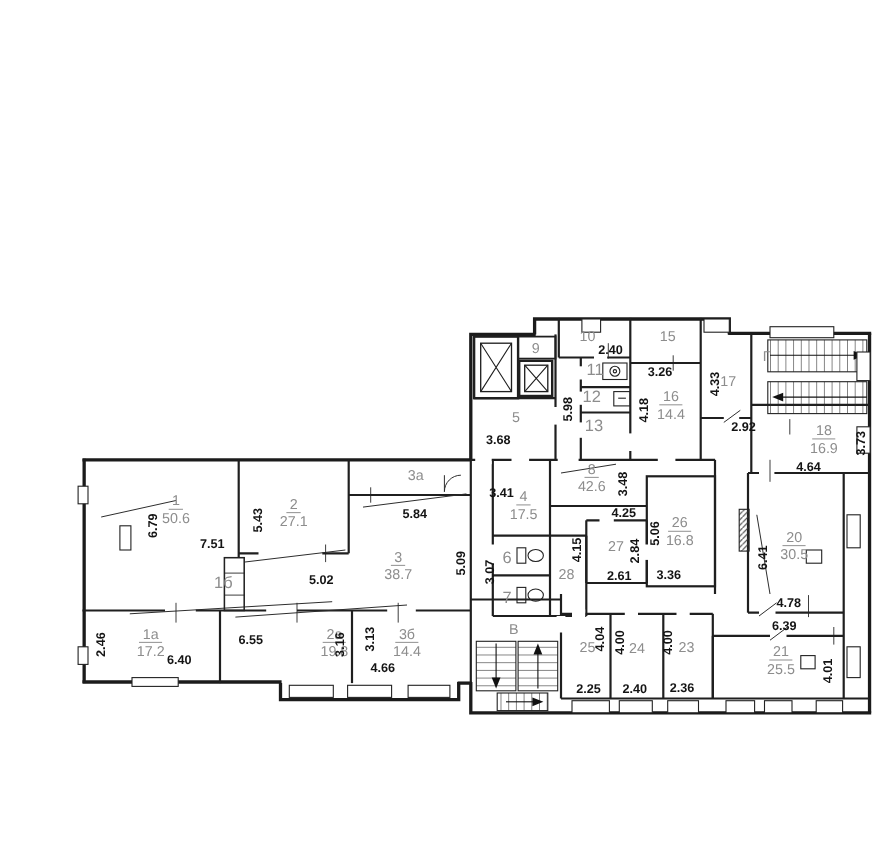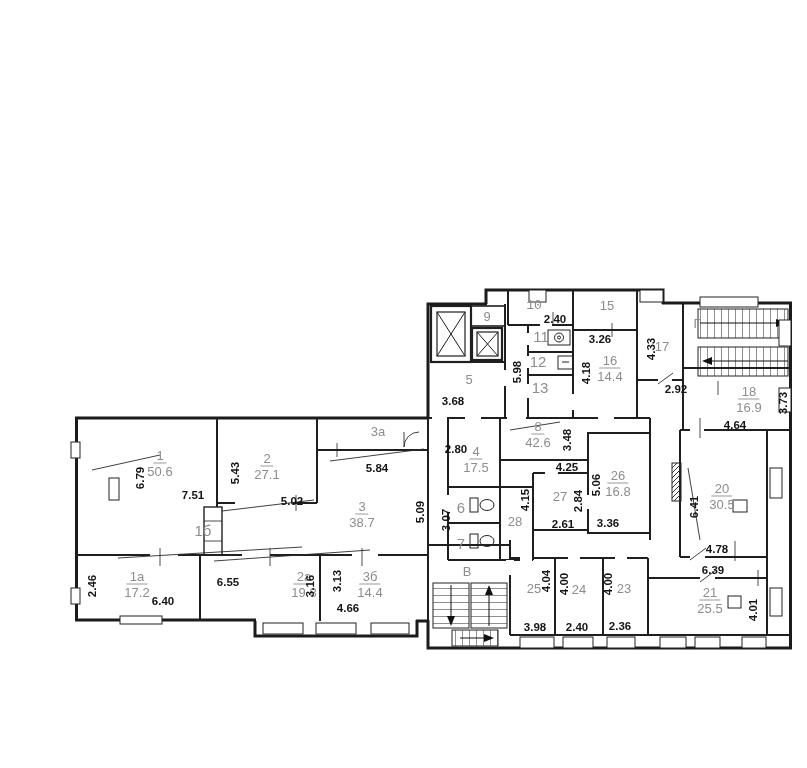--- a/index.html
+++ b/index.html
@@ -248,72 +248,72 @@
       <div class="room-label with-area" style="left: 137px; top: 584px;"><span class="num">1а</span><span class="area">17.2</span></div>
       <div class="room-label with-area" style="left: 260px; top: 584px; margin-left: 44px;"><span class="num">2а</span><span class="area">19.8</span></div>
       <div class="room-label with-area" style="left: 370px; top: 584px;"><span class="num">3б</span><span class="area">14.4</span></div>
       <div class="room-label small" style="left: 203px; top: 531px;"><span class="num">1б</span></div>
       <div class="room-label with-area" style="left: 476px; top: 459px;"><span class="num">4</span><span class="area">17.5</span></div>
       <div class="room-label" style="left: 469px; top: 380px;"><span class="num">5</span></div>
       <div class="room-label small" style="left: 461px; top: 508px;"><span class="num">6</span></div>
       <div class="room-label small" style="left: 461px; top: 544px;"><span class="num">7</span></div>
       <div class="room-label with-area" style="left: 538px; top: 434px;"><span class="num">8</span><span class="area">42.6</span></div>
       <div class="room-label" style="left: 487px; top: 317px;"><span class="num">9</span></div>
-      <div class="room-label" style="left: 534px; top: 306px; font-family: Liberation Mono, monospace;"><span class="num">10</span></div>
+      <div class="room-label" style="left: 534px; top: 306px;"><span class="num">10</span></div>
       <div class="room-label small" style="left: 541px; top: 337px;"><span class="num">11</span></div>
       <div class="room-label small" style="left: 538px; top: 362px;"><span class="num">12</span></div>
       <div class="room-label small" style="left: 540px; top: 388px;"><span class="num">13</span></div>
       <div class="room-label" style="left: 607px; top: 306px;"><span class="num">15</span></div>
       <div class="room-label with-area" style="left: 610px; top: 368px;"><span class="num">16</span><span class="area">14.4</span></div>
       <div class="room-label" style="left: 662px; top: 347px;"><span class="num">17</span></div>
       <div class="room-label with-area" style="left: 749px; top: 399px;"><span class="num">18</span><span class="area">16.9</span></div>
       <div class="room-label with-area" style="left: 722px; top: 496px;"><span class="num">20</span><span class="area">30.5</span></div>
       <div class="room-label with-area" style="left: 710px; top: 600px;"><span class="num">21</span><span class="area">25.5</span></div>
       <div class="room-label" style="left: 624px; top: 589px;"><span class="num">23</span></div>
       <div class="room-label" style="left: 579px; top: 590px;"><span class="num">24</span></div>
       <div class="room-label" style="left: 534px; top: 589px;"><span class="num">25</span></div>
       <div class="room-label with-area" style="left: 618px; top: 483px;"><span class="num">26</span><span class="area">16.8</span></div>
       <div class="room-label" style="left: 560px; top: 497px;"><span class="num">27</span></div>
       <div class="room-label" style="left: 515px; top: 522px;"><span class="num">28</span></div>
       <div class="room-label" style="left: 467px; top: 572px;"><span class="num">В</span></div>
       <div class="room-label" style="left: 697px; top: 324px;"><span class="num">Г</span></div>
       <div class="dim v" style="left: 140px; top: 478px;">6.79</div>
       <div class="dim" style="left: 193px; top: 495px;">7.51</div>
       <div class="dim v" style="left: 235px; top: 473px;">5.43</div>
-      <div class="dim" style="left: 277px; top: 501px; padding-left: 30px;">5.02</div>
+      <div class="dim" style="left: 277px; top: 528px; padding-left: 30px;">5.02</div>
       <div class="dim" style="left: 377px; top: 468px;">5.84</div>
       <div class="dim v" style="left: 420px; top: 512px;">5.09</div>
       <div class="dim v" style="left: 92px; top: 586px;">2.46</div>
       <div class="dim" style="left: 163px; top: 601px;">6.40</div>
       <div class="dim" style="left: 228px; top: 582px;">6.55</div>
       <div class="dim v" style="left: 310px; top: 586px;">3.16</div>
       <div class="dim v" style="left: 337px; top: 581px;">3.13</div>
       <div class="dim" style="left: 348px; top: 608px;">4.66</div>
       <div class="dim" style="left: 453px; top: 401px;">3.68</div>
       <div class="dim" style="left: 555px; top: 319px;">2.40</div>
       <div class="dim v" style="left: 517px; top: 372px;">5.98</div>
       <div class="dim" style="left: 600px; top: 339px;">3.26</div>
       <div class="dim v" style="left: 586px; top: 373px;">4.18</div>
       <div class="dim v" style="left: 651px; top: 349px;">4.33</div>
       <div class="dim" style="left: 676px; top: 389px;">2.92</div>
       <div class="dim v" style="left: 783px; top: 403px;">3.73</div>
       <div class="dim" style="left: 735px; top: 425px;">4.64</div>
-      <div class="dim" style="left: 456px; top: 449px;">2.80</div>
+      <div class="dim" style="left: 456px; top: 449px;">3.41</div>
       <div class="dim v" style="left: 567px; top: 440px;">3.48</div>
       <div class="dim" style="left: 567px; top: 467px;">4.25</div>
       <div class="dim v" style="left: 578px; top: 501px;">2.84</div>
       <div class="dim" style="left: 563px; top: 524px;">2.61</div>
       <div class="dim v" style="left: 525px; top: 500px;">4.15</div>
       <div class="dim v" style="left: 446px; top: 520px;">3.07</div>
       <div class="dim v" style="left: 596px; top: 485px;">5.06</div>
       <div class="dim" style="left: 608px; top: 523px;">3.36</div>
       <div class="dim v" style="left: 694px; top: 507px;">6.41</div>
       <div class="dim" style="left: 717px; top: 549px;">4.78</div>
       <div class="dim" style="left: 713px; top: 570px;">6.39</div>
       <div class="dim v" style="left: 753px; top: 610px;">4.01</div>
-      <div class="dim" style="left: 535px; top: 627px;">3.98</div>
+      <div class="dim" style="left: 535px; top: 627px;">2.25</div>
       <div class="dim v" style="left: 546px; top: 581px;">4.04</div>
       <div class="dim" style="left: 577px; top: 627px;">2.40</div>
       <div class="dim v" style="left: 564px; top: 584px;">4.00</div>
       <div class="dim" style="left: 620px; top: 626px;">2.36</div>
       <div class="dim v" style="left: 608px; top: 584px;">4.00</div>
     </div>
 </div>
 
 </body></html>

